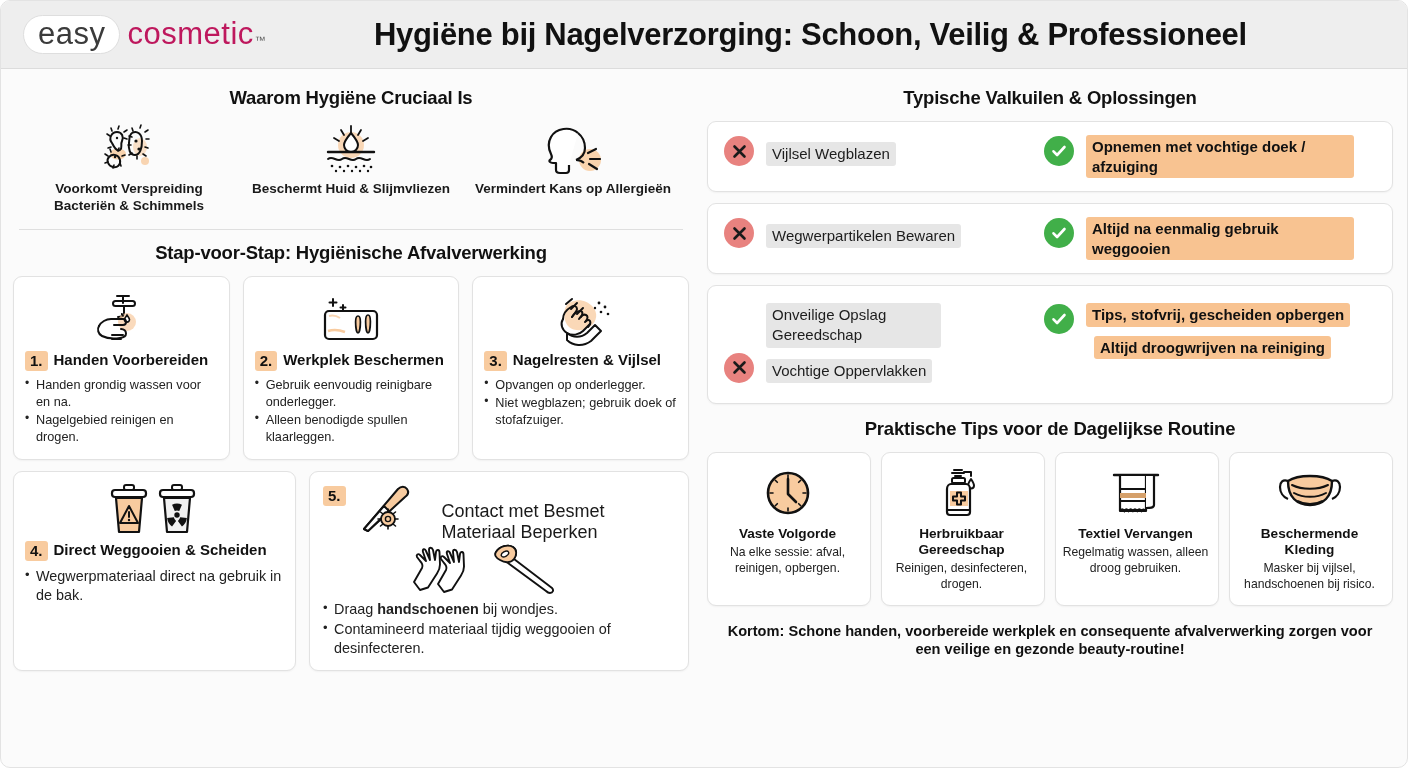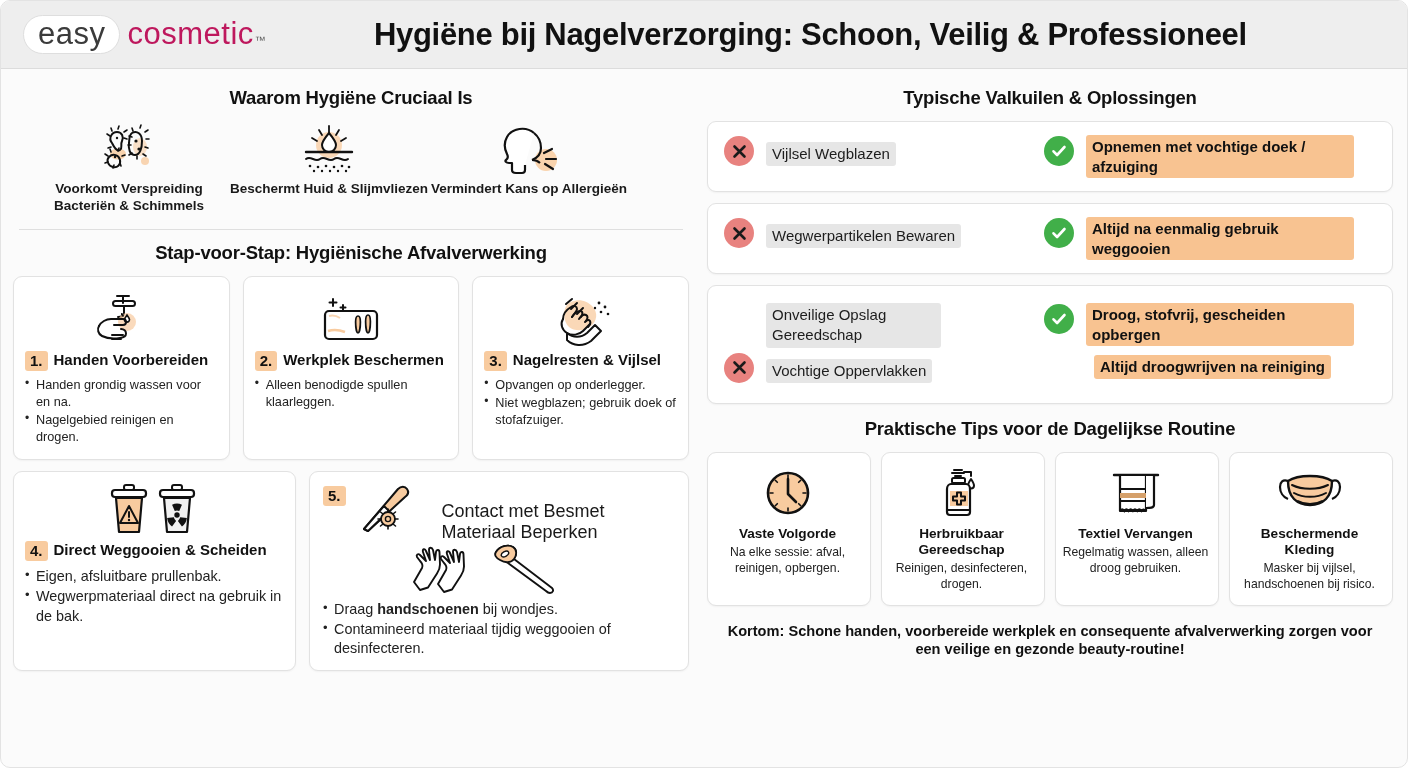--- a/index.html
+++ b/index.html
@@ -64,21 +64,21 @@
     font-size: 18.5px;
     font-weight: bold;
     color: #111;
     margin: 4px 0 12px 0;
     letter-spacing: -.2px;
   }
 
   
   .benefits {
     display: flex;
-    justify-content: flex-start;
+    justify-content: space-between;
     align-items: flex-start;
     padding: 0 16px 0 16px;
   }
   .benefit { width: 200px; text-align: center; }
   .benefit .ic { height: 56px; display: flex; align-items: center; justify-content: center; }
   .benefit .lbl {
     font-size: 13.5px; font-weight: bold; line-height: 1.25; color: #1a1a1a;
     margin-top: 4px;
   }
   .divider {
@@ -318,20 +318,21 @@
               <path d="M17 27c4-1 8 0 11 2" stroke="#f8cb9f" stroke-width="2" fill="none" opacity=".8"></path>
               <path d="M46 27c1.6 0 2.4 2 2.4 6s-.8 11-2.4 11-2.4-7-2.4-11 .8-6 2.4-6z" fill="#f8cb9f" stroke="#111" stroke-width="1.7"></path>
               <path d="M56 26c1.6 0 2.4 2 2.4 6.5S57.6 44 56 44s-2.4-7.5-2.4-11.5S54.4 26 56 26z" fill="#f8cb9f" stroke="#111" stroke-width="1.7"></path>
             </svg>
           </div>
           <div class="step-head">
             <span class="num">2.</span>
             <span class="step-title">Werkplek Beschermen</span>
           </div>
           <ul class="bullets">
+            <li>Gebruik eenvoudig reinigbare onderlegger.</li>
             <li>Alleen benodigde spullen klaarleggen.</li>
           </ul>
         </div>
 
         <div class="card step-card">
           <div class="step-icon">
             <svg width="76" height="58" viewBox="0 0 76 58">
               <path d="M26 14c8-5 18-3 24 4 5 6 4 14-2 19-6 5-16 6-22 1-6-5-7-19 0-24z" fill="#f8cb9f" opacity=".75"></path>
               <g fill="none" stroke="#111" stroke-width="2" stroke-linecap="round" stroke-linejoin="round">
                 <path d="M23 15l6-5M28 20l6-6M34 25l6-6"></path>
@@ -384,21 +385,20 @@
                 <path d="M3.5 2.5a7.5 7.5 0 0 1 -2.5 4.3l4.5 6a14 14 0 0 0 5.5 -9.5z"></path>
                 <path d="M-3.5 2.5a7.5 7.5 0 0 0 2.5 4.3l-4.5 6a14 14 0 0 1 -5.5 -9.5z"></path>
               </g>
             </svg>
           </div>
           <div class="step-head">
             <span class="num">4.</span>
             <span class="step-title">Direct Weggooien &amp; Scheiden</span>
           </div>
           <ul class="bullets big">
-            <li>Eigen, afsluitbare prullenbak.</li>
             <li>Wegwerpmateriaal direct na gebruik in de bak.</li>
           </ul>
         </div>
 
         <div class="card card5">
           <div class="card5-head">
             <span class="num" style="margin-top:5px">5.</span>
             <span class="icon-knife-inline">
               <svg width="74" height="56" viewBox="0 0 74 56">
                 <path d="M10 48L44 8c3-3 7-3 9 0 2 3 1 6-2 8L14 50z" fill="#f8cb9f" stroke="#111" stroke-width="2" stroke-linejoin="round"></path>
@@ -505,21 +505,21 @@
             <span class="chip-grey">Vochtige Oppervlakken</span>
           </span>
         </div>
         <div class="pit-right">
           <span class="badge-c">
             <svg width="18" height="18" viewBox="0 0 18 18">
                 <path d="M3.5 9.3l3.6 3.7L14.5 5" fill="none" stroke="#fff" stroke-width="2.6" stroke-linecap="round" stroke-linejoin="round"></path>
               </svg>
           </span>
           <span class="chips" style="gap:9px">
-            <span class="chip-orange">Droog, stofvrij, gescheiden opbergen</span>
+            <span class="chip-orange">Tips, stofvrij, gescheiden opbergen</span>
             <span class="chip-orange indent">Altijd droogwrijven na reiniging</span>
           </span>
         </div>
       </div>
 
       <h2 class="section" style="margin-top:14px">Praktische Tips voor de Dagelijkse Routine</h2>
 
       <div class="tips-row">
 
         <div class="card tip-card">

